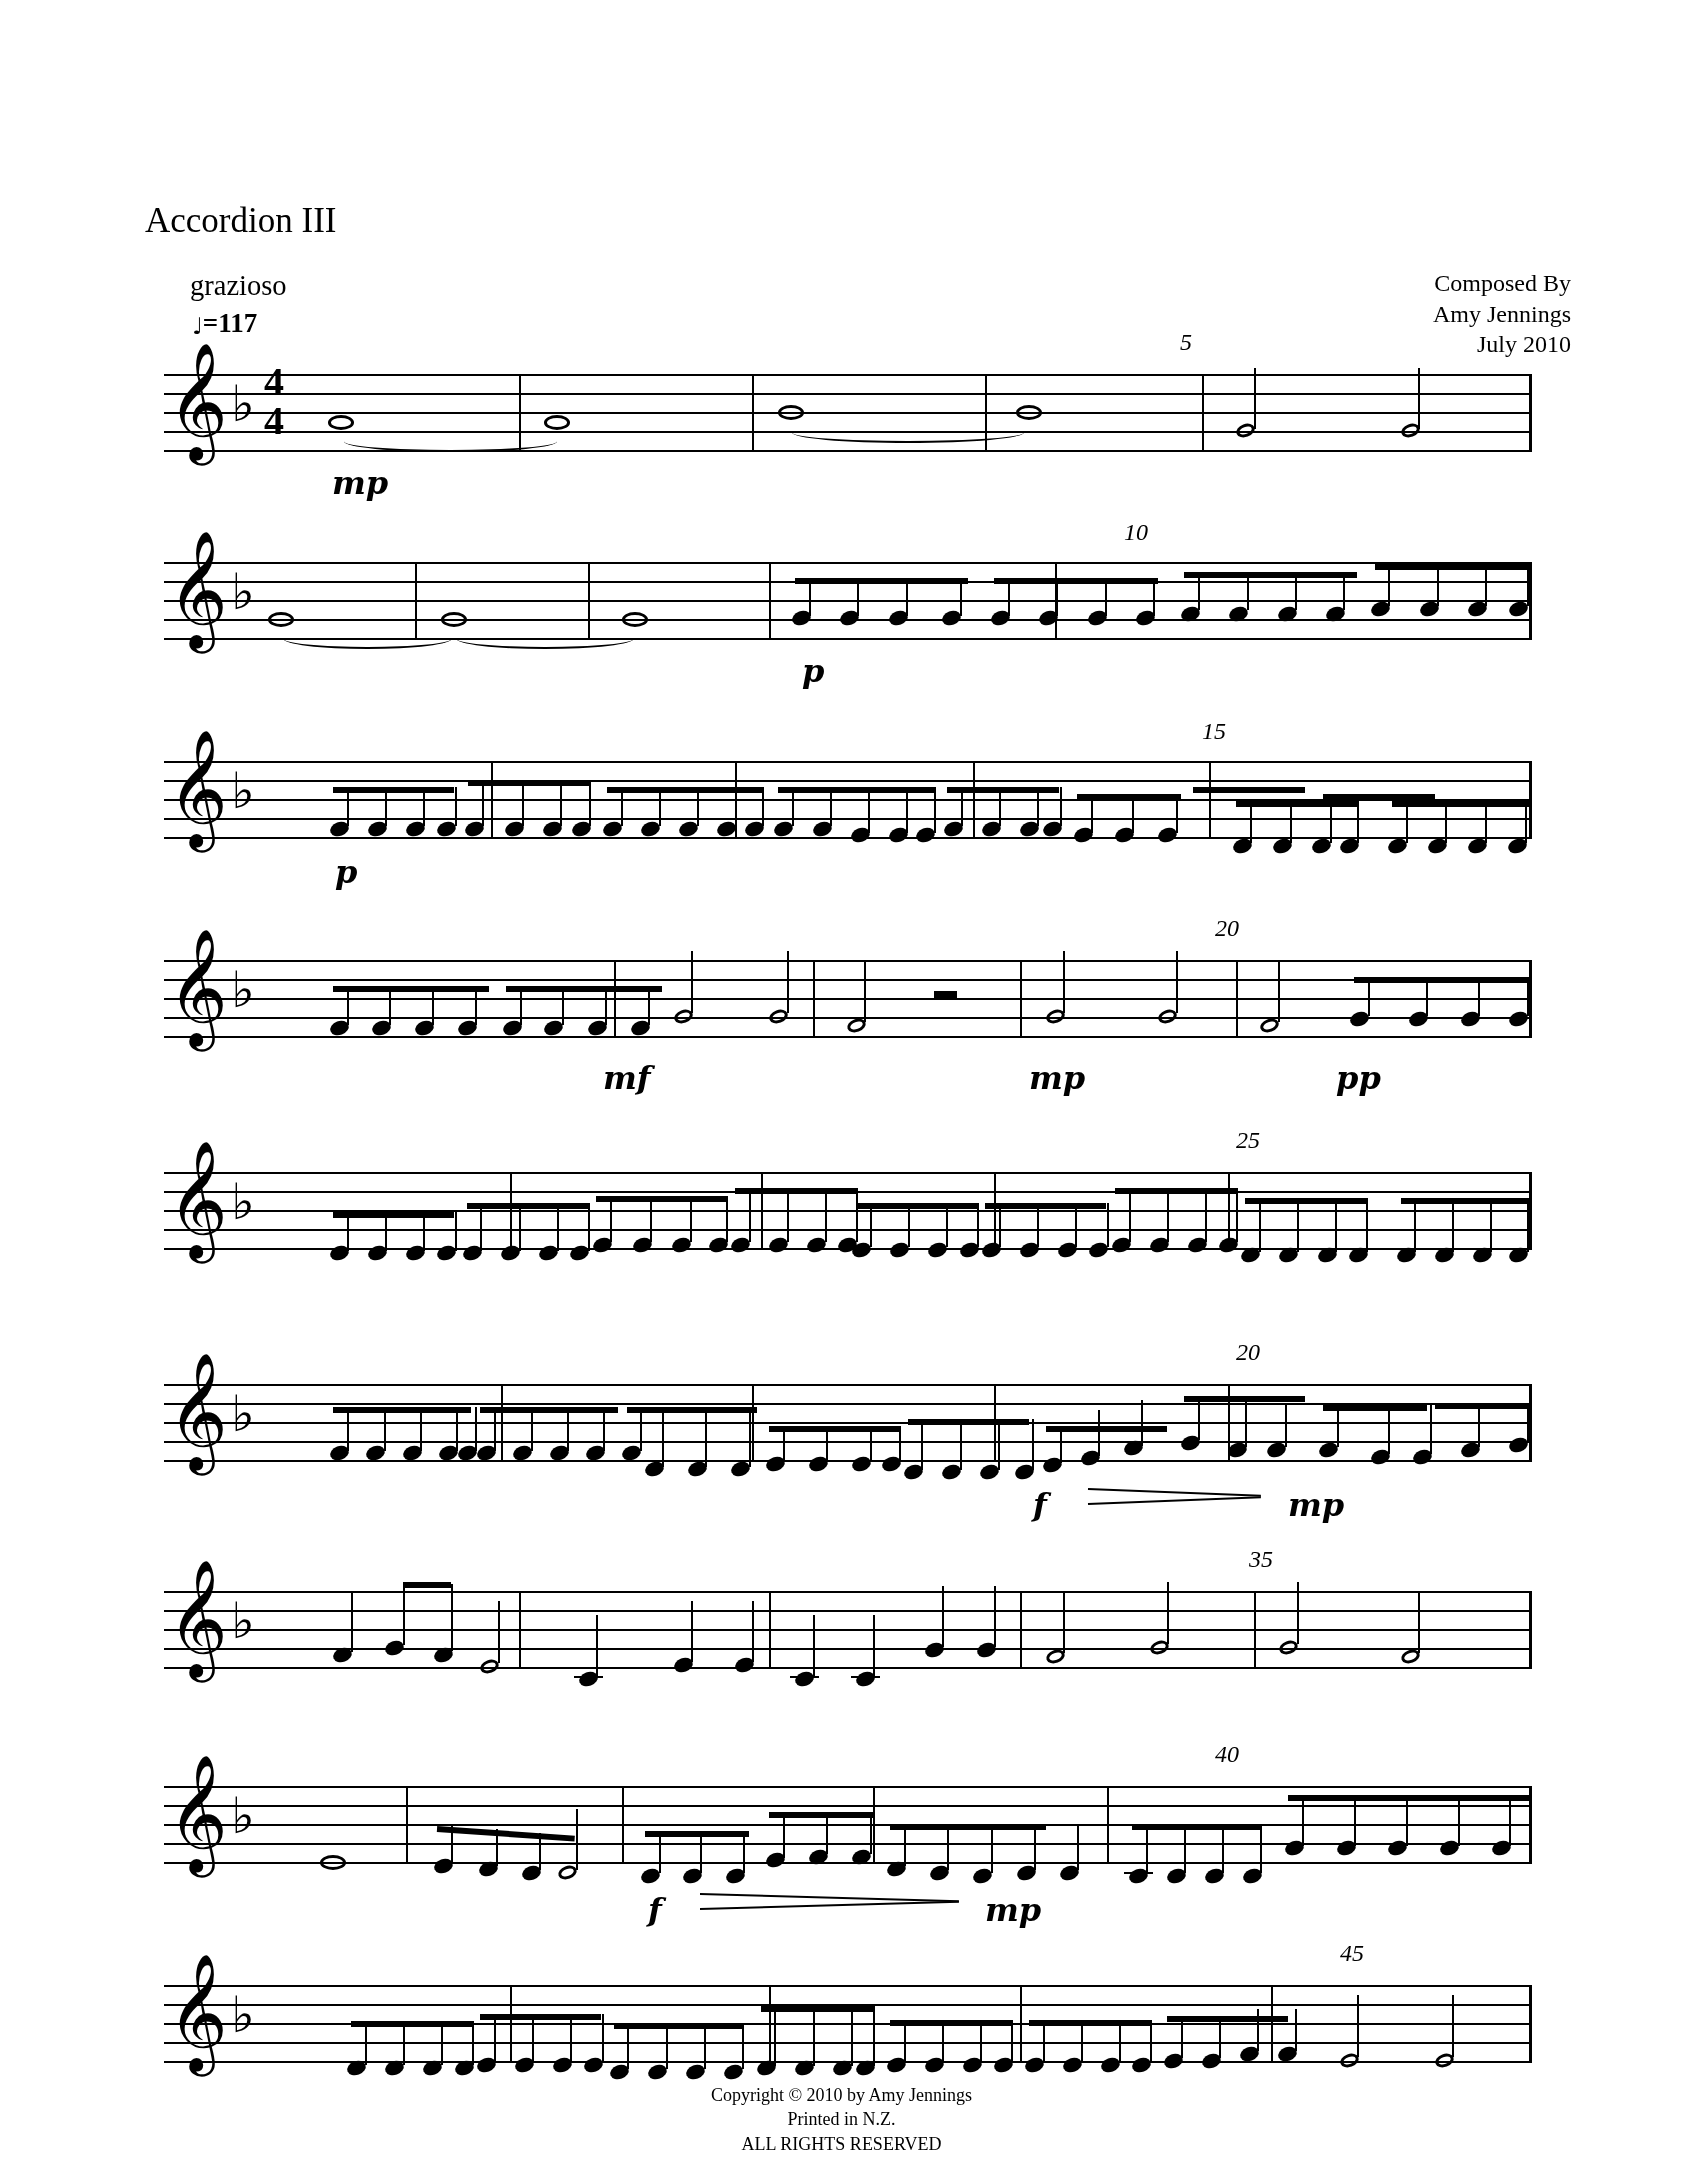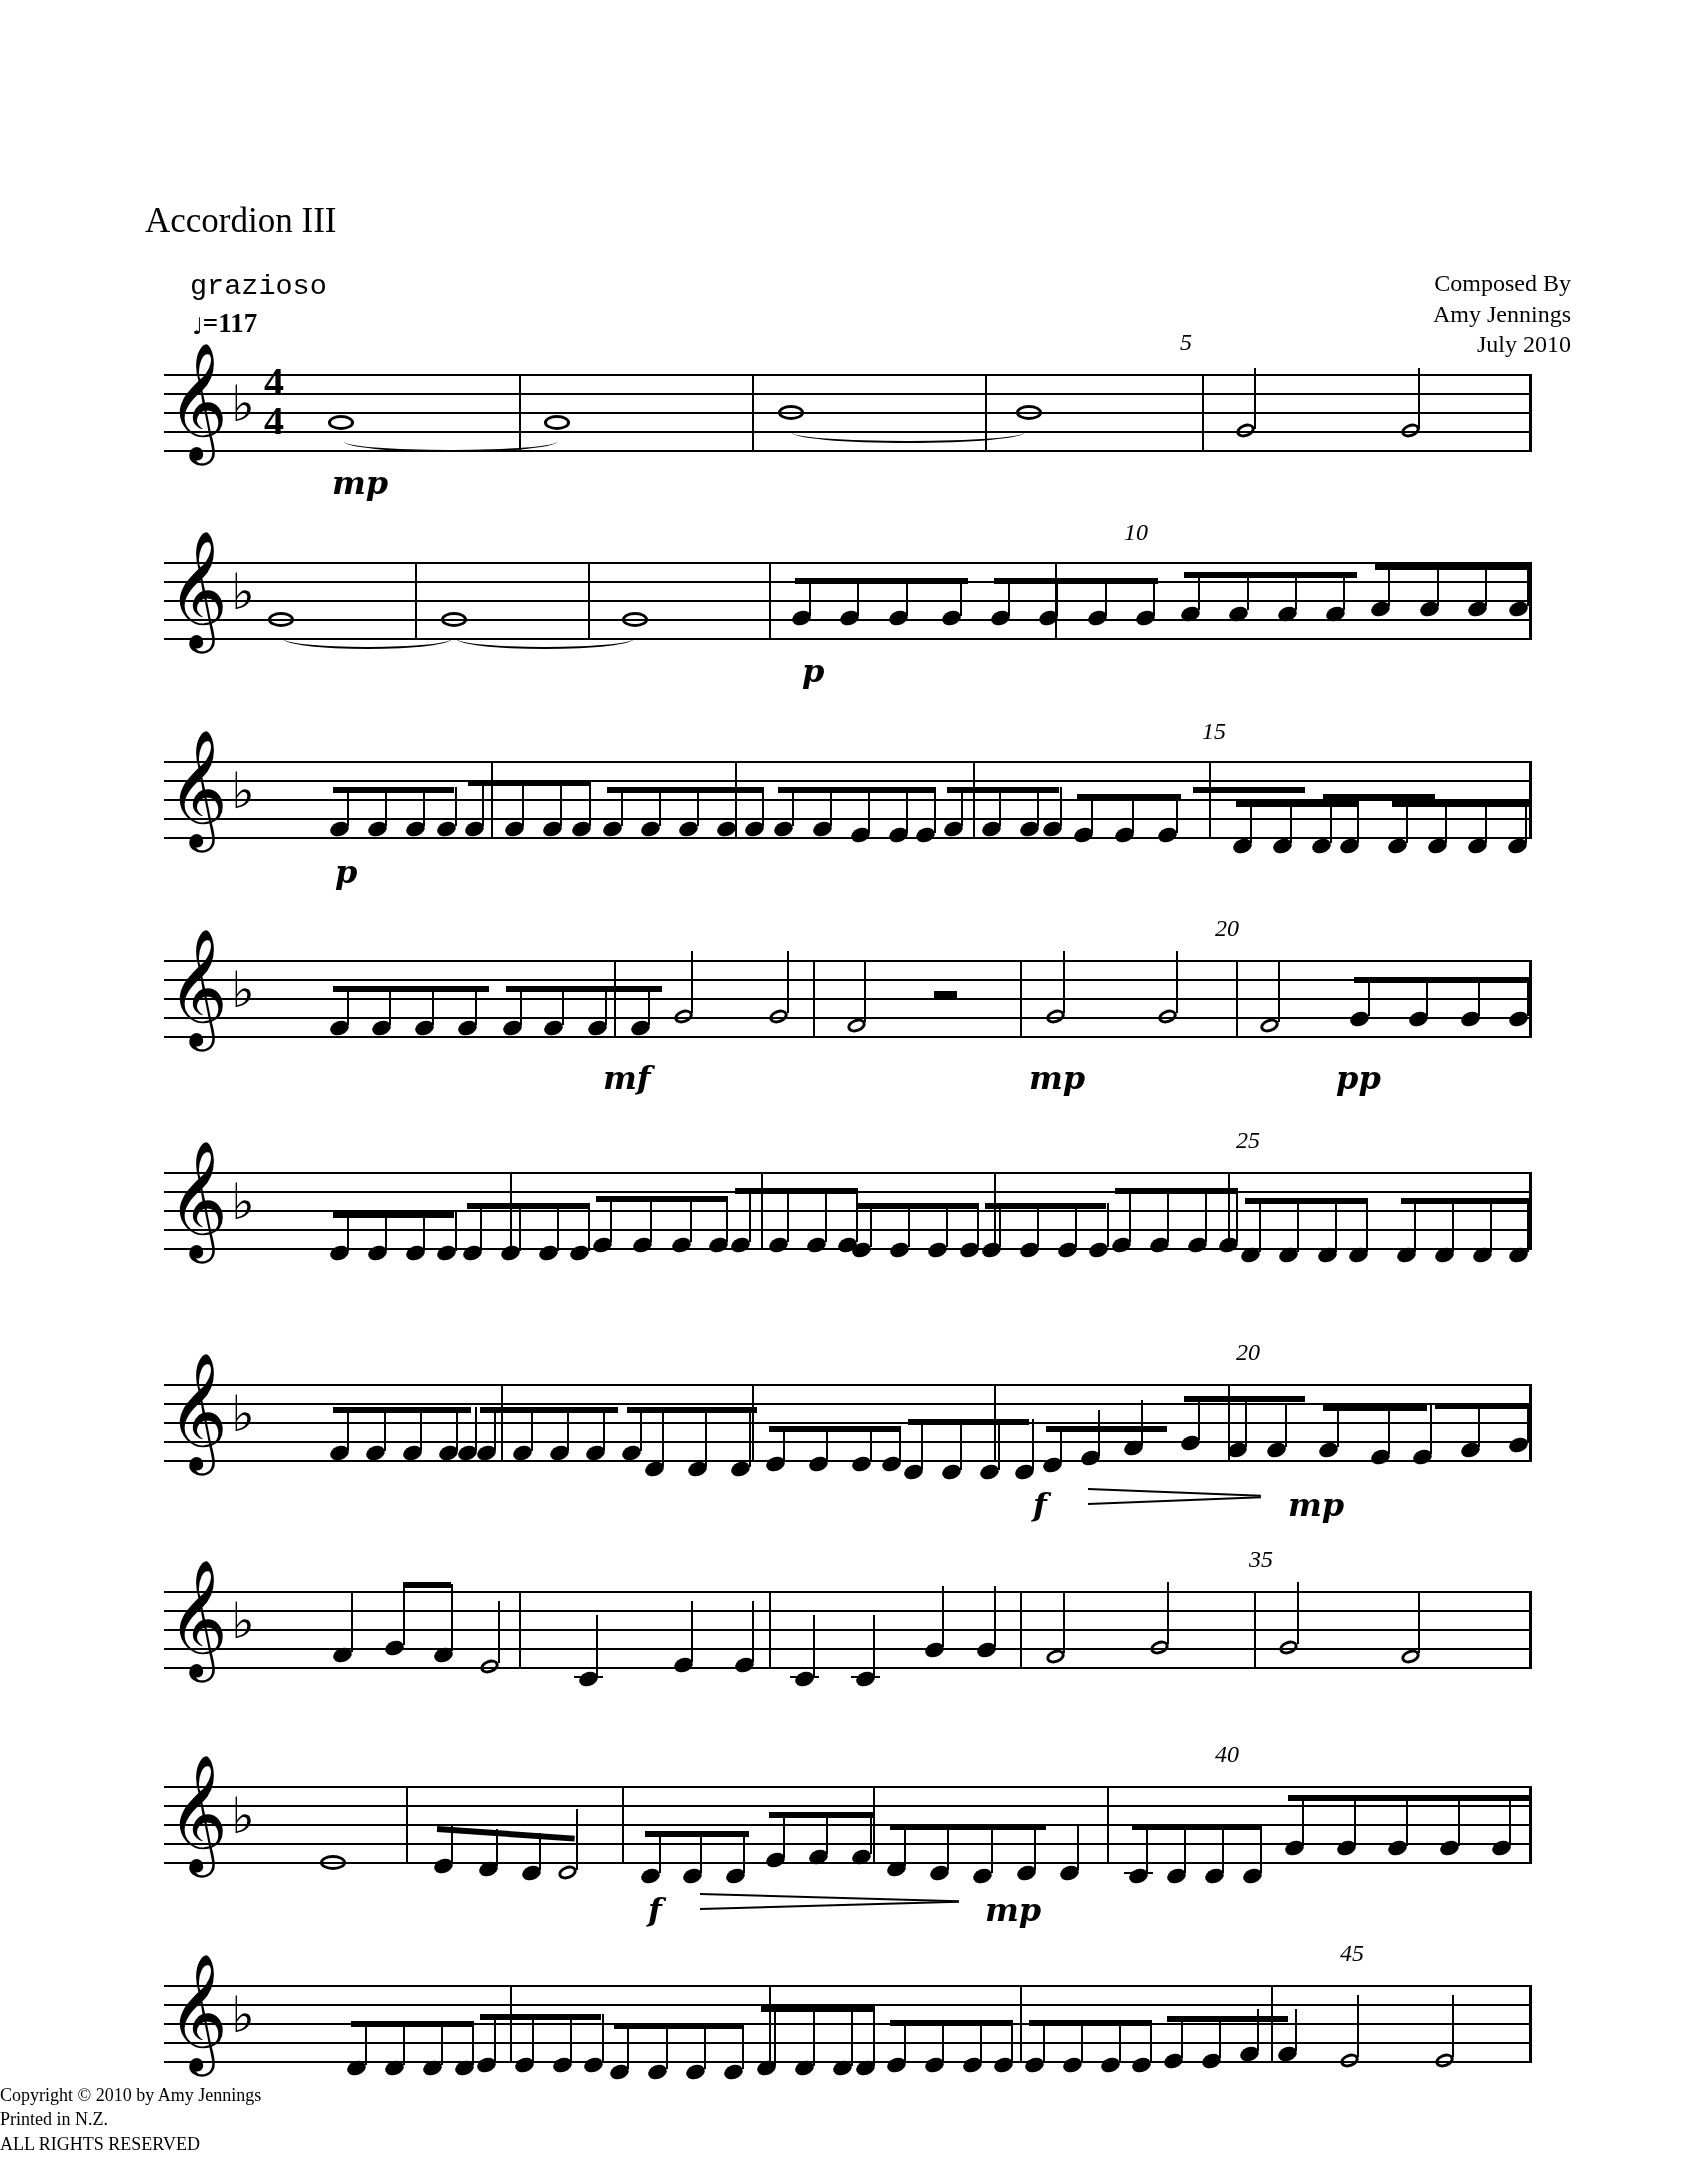--- a/index.html
+++ b/index.html
@@ -41,21 +41,21 @@
     font-size: 35px;
     font-family: "Liberation Serif", serif;
   }
 
   .tempo-word {
     position: absolute;
     left: 190px;
     top: 270px;
     font-size: 28.5px;
     font-style: normal;
-    font-family: Liberation Mono, monospace;
+    font-family: Liberation Serif, serif;
   }
 
   .tempo-mark {
     position: absolute;
     left: 192px;
     top: 308px;
     font-size: 27px;
     font-weight: bold;
     font-family: "Liberation Serif", serif;
   }
@@ -222,21 +222,21 @@
     background: #000;
     transform-origin: left center;
   }
 
   
   .footer {
     position: absolute;
     left: 0;
     bottom: 21px;
     width: 1683px;
-    text-align: left;
+    text-align: center;
     font-size: 18px;
     line-height: 1.35;
     font-family: "Liberation Serif", serif;
   }
 </style>
 </head>
 <body>
 
 <div id="page">
 

